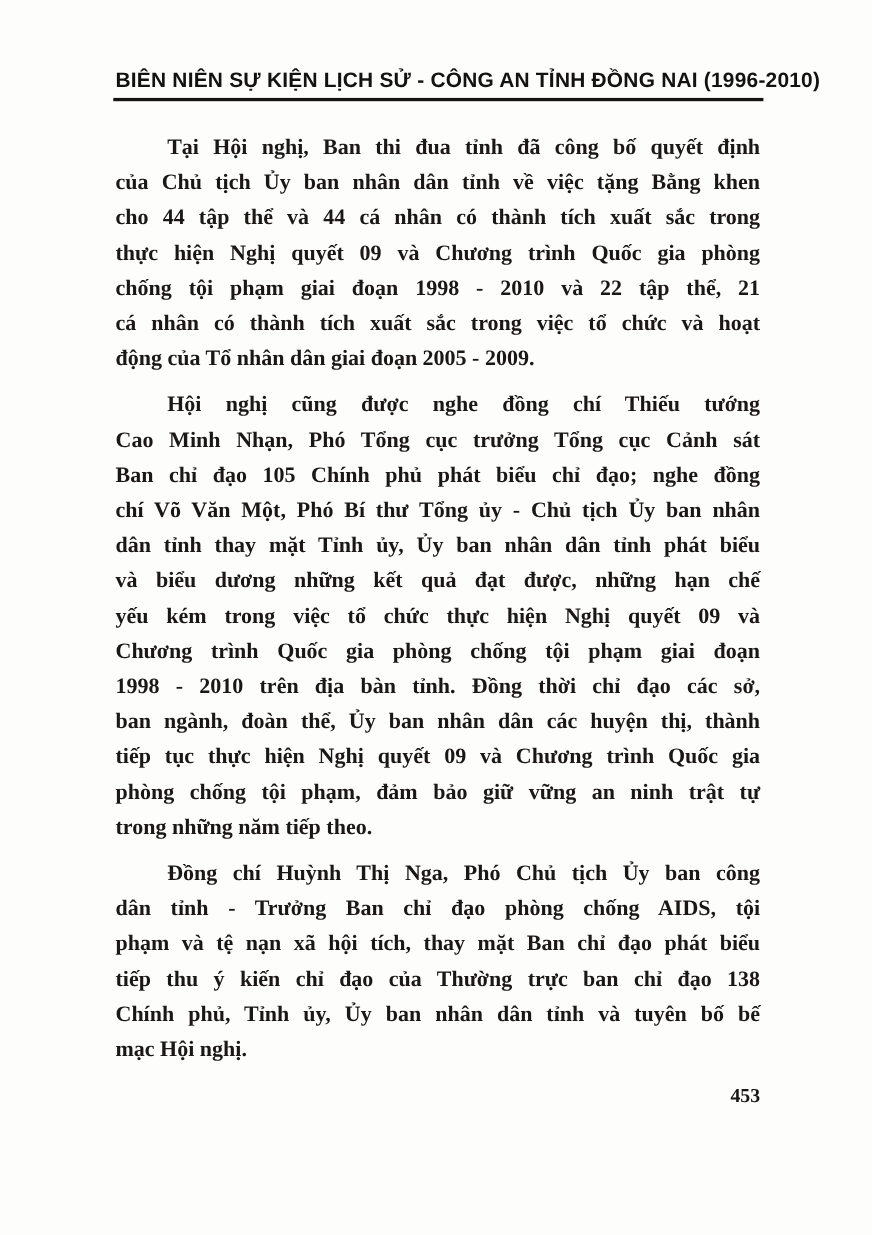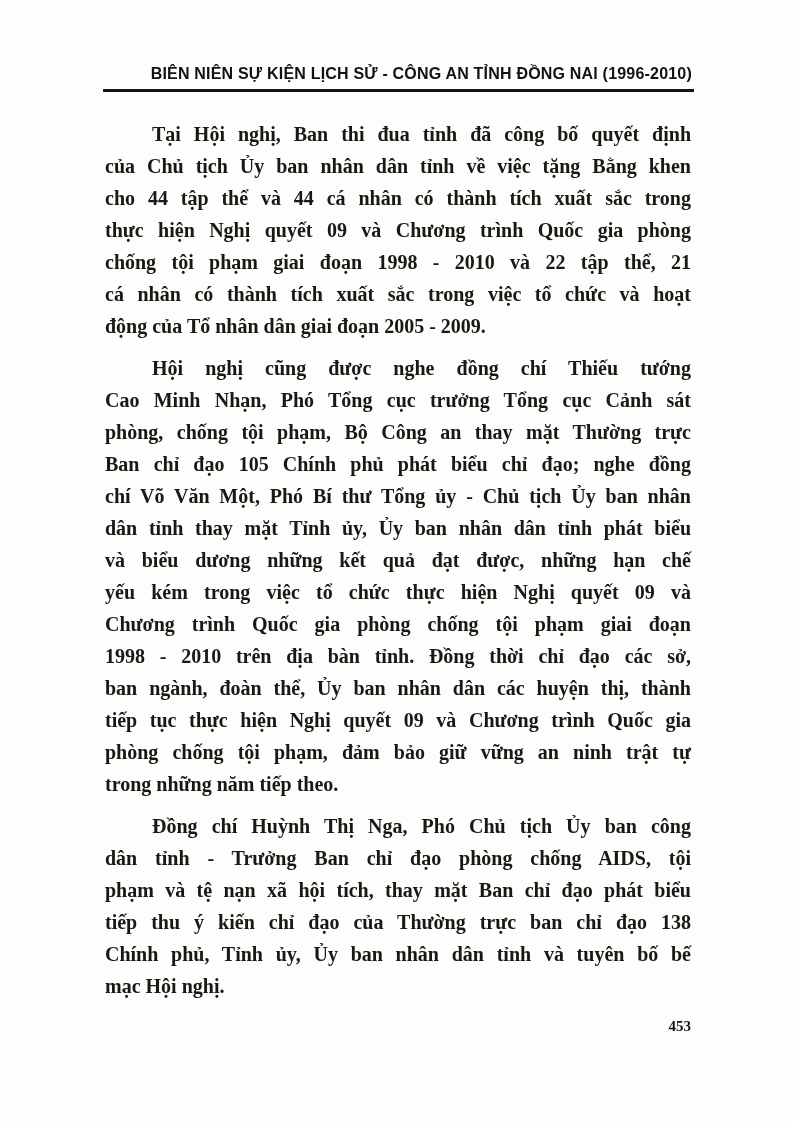--- a/index.html
+++ b/index.html
@@ -15,21 +15,21 @@
     background: #fdfdfb;
     overflow: hidden;
     font-family: "Liberation Serif", "DejaVu Serif", serif;
     color: #1b1715;
   }
   .running-header {
     margin: 66px 101px 0 105px;
     text-align: right;
     font-family: "Liberation Sans", "DejaVu Sans", sans-serif;
     font-weight: 700;
-    font-size: 16px;
+    font-size: 19px;
     line-height: 16px;
     letter-spacing: 0.2px;
     color: #131210;
     white-space: nowrap;
   }
   .header-rule {
     margin: 7px 99px 0 103px;
     height: 3px;
     background: #151310;
   }
@@ -46,21 +46,21 @@
     text-align: justify;
     text-align-last: justify;
     white-space: normal;
   }
   .line.first { padding-left: 47px; }
   .line.last { text-align-last: left; }
   .page-number {
     margin: 10px 102px 0 105px;
     width: 586px;
     text-align: right;
-    font-size: 15px;
+    font-size: 18px;
     font-weight: 700;
     color: #181512;
   }
 </style>
 </head>
 <body>
 
 <div class="page">
   <div class="running-header">BIÊN NIÊN SỰ KIỆN LỊCH SỬ - CÔNG AN TỈNH ĐỒNG NAI (1996-2010)</div>
   <div class="header-rule"></div>
@@ -70,21 +70,20 @@
         <div class="line">của Chủ tịch Ủy ban nhân dân tỉnh về việc tặng Bằng khen</div>
         <div class="line">cho 44 tập thể và 44 cá nhân có thành tích xuất sắc trong</div>
         <div class="line">thực hiện Nghị quyết 09 và Chương trình Quốc gia phòng</div>
         <div class="line">chống tội phạm giai đoạn 1998 - 2010 và 22 tập thể, 21</div>
         <div class="line">cá nhân có thành tích xuất sắc trong việc tổ chức và hoạt</div>
         <div class="line last">động của Tổ nhân dân giai đoạn 2005 - 2009.</div>
       </div>
       <div class="para">
         <div class="line first">Hội nghị cũng được nghe đồng chí Thiếu tướng</div>
         <div class="line">Cao Minh Nhạn, Phó Tổng cục trưởng Tổng cục Cảnh sát</div>
-        <div class="line">phòng, chống tội phạm, Bộ Công an thay mặt Thường trực</div>
         <div class="line">Ban chỉ đạo 105 Chính phủ phát biểu chỉ đạo; nghe đồng</div>
         <div class="line">chí Võ Văn Một, Phó Bí thư Tổng ủy - Chủ tịch Ủy ban nhân</div>
         <div class="line">dân tỉnh thay mặt Tỉnh ủy, Ủy ban nhân dân tỉnh phát biểu</div>
         <div class="line">và biểu dương những kết quả đạt được, những hạn chế</div>
         <div class="line">yếu kém trong việc tổ chức thực hiện Nghị quyết 09 và</div>
         <div class="line">Chương trình Quốc gia phòng chống tội phạm giai đoạn</div>
         <div class="line">1998 - 2010 trên địa bàn tỉnh. Đồng thời chỉ đạo các sở,</div>
         <div class="line">ban ngành, đoàn thể, Ủy ban nhân dân các huyện thị, thành</div>
         <div class="line">tiếp tục thực hiện Nghị quyết 09 và Chương trình Quốc gia</div>
         <div class="line">phòng chống tội phạm, đảm bảo giữ vững an ninh trật tự</div>

